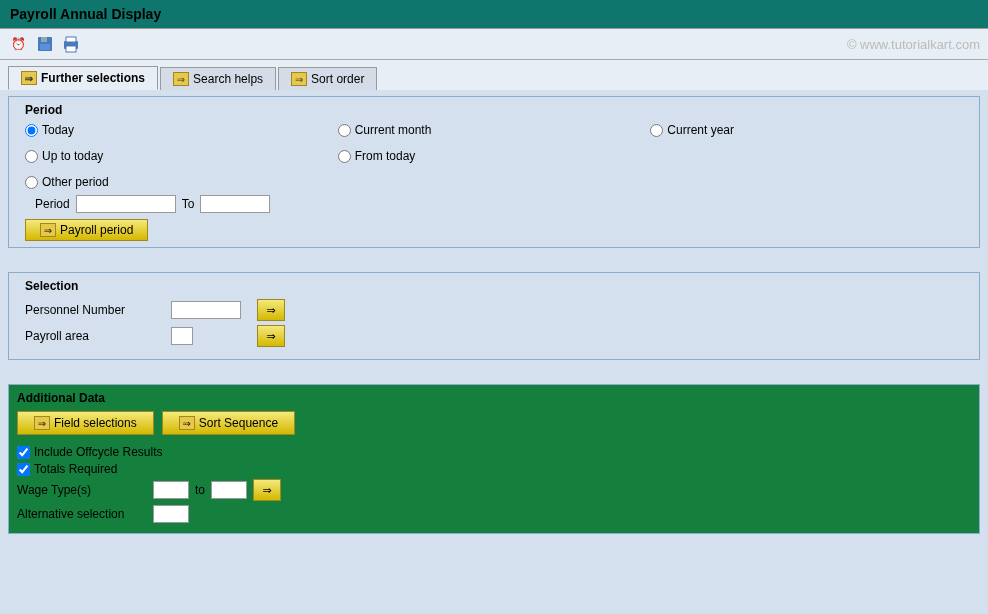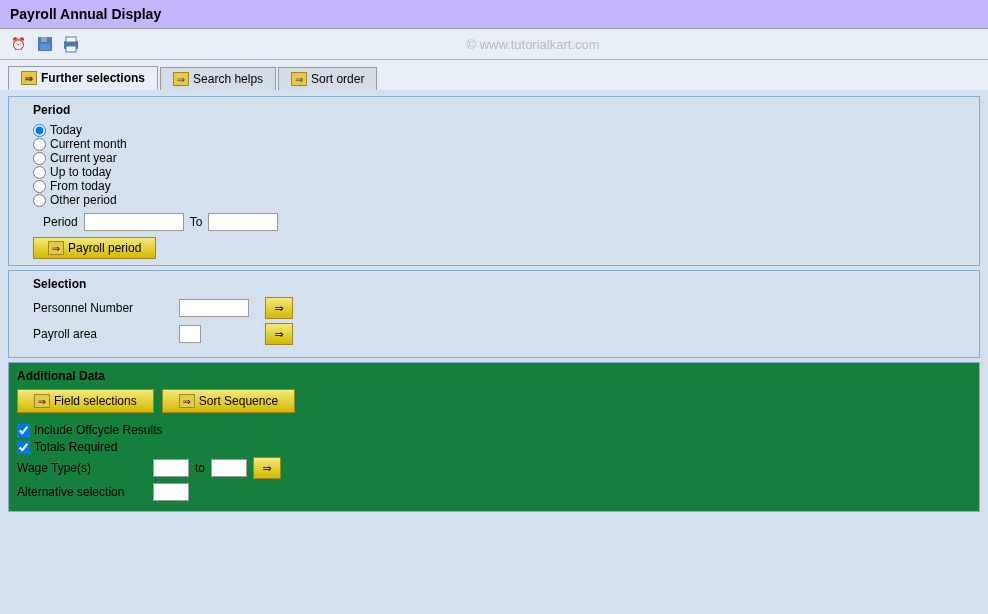--- a/index.html
+++ b/index.html
@@ -4,21 +4,21 @@
   <style>
     * { box-sizing: border-box; margin: 0; padding: 0; }
     body {
       font-family: Arial, sans-serif;
       font-size: 12px;
       background: #d4e0ed;
       width: 988px;
       min-height: 614px;
     }
     .title-bar {
-      background: #c4b5fd;
+      background: #0f766e;
       padding: 6px 10px;
       border-bottom: 1px solid #999;
     }
     .title-bar span {
       font-weight: bold;
       font-size: 14px;
     }
     .toolbar {
       background: #e8eef5;
       padding: 4px 8px;
@@ -31,21 +31,21 @@
       width: 22px;
       height: 22px;
       display: inline-flex;
       align-items: center;
       justify-content: center;
       cursor: pointer;
       border: 1px solid transparent;
     }
     .watermark {
       flex: 1;
-      text-align: center;
+      text-align: right;
       color: #bbb;
       font-size: 13px;
     }
     .tabs {
       background: #e8eef5;
       padding: 6px 8px 0 8px;
       display: flex;
       gap: 0;
       align-items: flex-end;
     }
@@ -79,33 +79,33 @@
       font-size: 10px;
       color: #333;
     }
     .main-content {
       padding: 6px 8px;
       background: #d4e0ed;
     }
     .section {
       background: #d4e0ed;
       border: 1px solid #8aabcc;
-      margin-bottom: 4px;
-      padding: 6px 24px;
+      margin-bottom: 24px;
+      padding: 6px 16px;
     }
     .section-title {
       font-weight: bold;
       font-size: 12px;
       margin-bottom: 6px;
       color: #000;
     }
     .radio-group {
       display: grid;
-      grid-template-columns: 1fr;
-      gap: 0 0;
+      grid-template-columns: 1fr 1fr 1fr;
+      gap: 12px 0;
       margin-bottom: 6px;
     }
     .radio-row {
       display: flex;
       align-items: center;
       gap: 4px;
     }
     .period-fields {
       display: flex;
       align-items: center;

